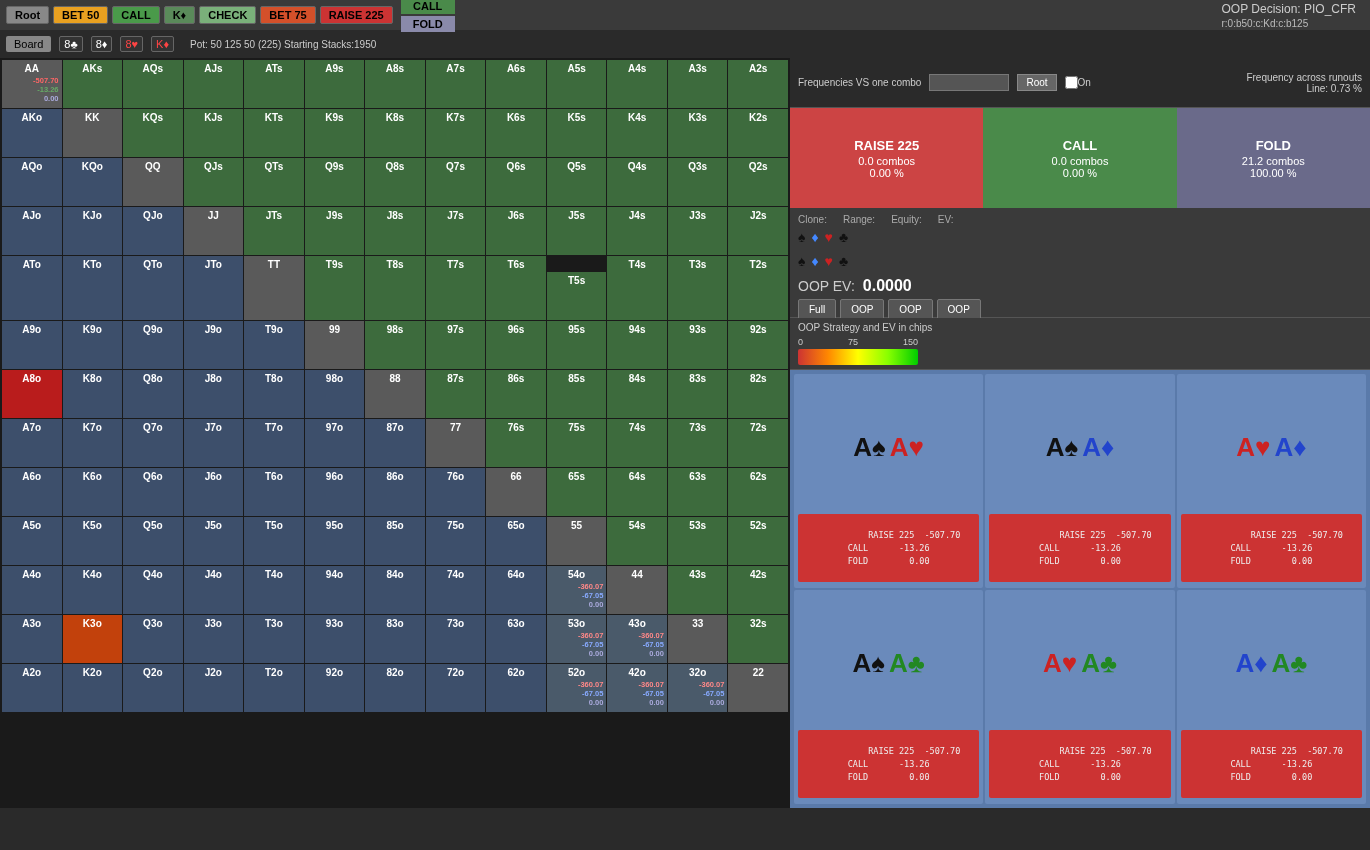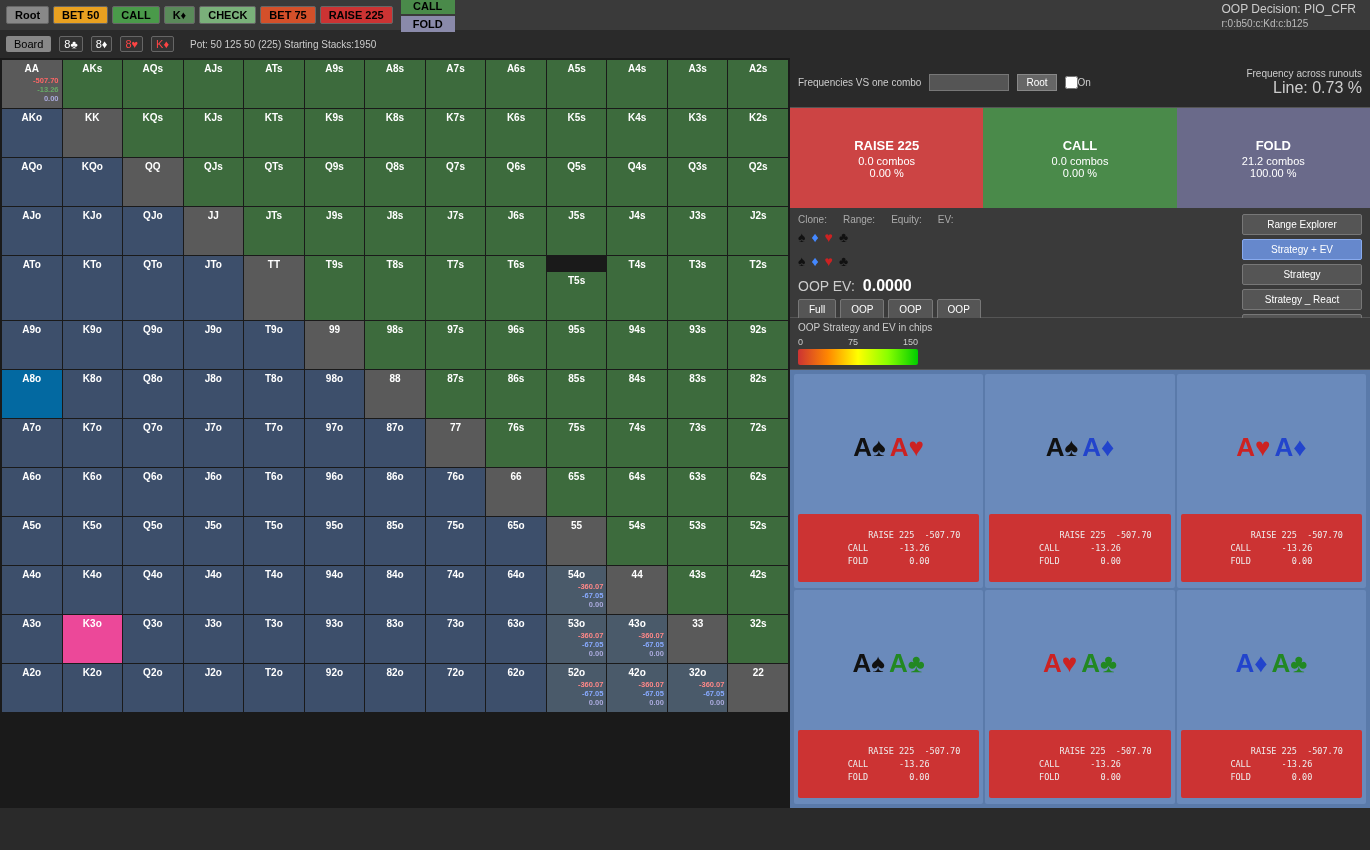--- a/index.html
+++ b/index.html
@@ -363,21 +363,21 @@
         </div>
         <div class="cell" style="background: rgb(61, 107, 61);">
           <div class="cell-label">94s</div>
         </div>
         <div class="cell" style="background: rgb(61, 107, 61);">
           <div class="cell-label">93s</div>
         </div>
         <div class="cell" style="background: rgb(61, 107, 61);">
           <div class="cell-label">92s</div>
         </div>
-        <div class="cell" style="background: #0369a1;">
+        <div class="cell" style="background: #b91c1c;">
           <div class="cell-label">A8o</div>
         </div>
         <div class="cell" style="background: rgb(61, 79, 107);">
           <div class="cell-label">K8o</div>
         </div>
         <div class="cell" style="background: rgb(61, 79, 107);">
           <div class="cell-label">Q8o</div>
         </div>
         <div class="cell" style="background: rgb(61, 79, 107);">
           <div class="cell-label">J8o</div>
@@ -562,21 +562,21 @@
         </div>
         <div class="cell" style="background: rgb(61, 107, 61);">
           <div class="cell-label">43s</div>
         </div>
         <div class="cell" style="background: rgb(61, 107, 61);">
           <div class="cell-label">42s</div>
         </div>
         <div class="cell" style="background: rgb(61, 79, 107);">
           <div class="cell-label">A3o</div>
         </div>
-        <div class="cell" style="background: #ec4899;">
+        <div class="cell" style="background: #c2410c;">
           <div class="cell-label">K3o</div>
         </div>
         <div class="cell" style="background: rgb(61, 79, 107);">
           <div class="cell-label">Q3o</div>
         </div>
         <div class="cell" style="background: rgb(61, 79, 107);">
           <div class="cell-label">J3o</div>
         </div>
         <div class="cell" style="background: rgb(61, 79, 107);">
           <div class="cell-label">T3o</div>
@@ -658,21 +658,21 @@
       <span style="font-size:10px;color:#ccc;">Frequencies VS one combo</span>
       <input type="text" class="freq-input" style="">
       <button class="pick-btn">Root</button>
       <div class="on-cb">
         <input type="checkbox" style="">
         <label>On</label>
       </div>
       <div class="line-section" style="margin-left:auto;">
         <span style="font-size:10px;color:#ccc;display:block;text-align:right;">Frequency across runouts</span>
         <div style="display:flex;gap:16px;justify-content:flex-end;align-items:baseline;">
-          <span style="font-size:16px;color:#ccc;">Line: <span>0.73 %</span></span>
+          <span style="font-size:10px;color:#ccc;">Line: <span>0.73 %</span></span>
         </div>
       </div>
     </div>
 
     <div id="action-summary">
       <div class="action-box raise">
         <div class="action-title">RAISE 225</div>
         <div class="action-combos">0.0 combos</div>
         <div class="action-pct">0.00 %</div>
       </div>
@@ -721,27 +721,20 @@
           <button class="ctrl-btn">OOP</button>
           <button class="ctrl-btn">OOP</button>
           <button class="ctrl-btn">OOP</button>
         </div>
         <div style="display:flex;gap:4px;margin-top:2px;">
           <button class="ctrl-btn">Zoom</button>
           <button class="ctrl-btn">IP</button>
           <button class="ctrl-btn">IP</button>
           <button class="ctrl-btn">IP</button>
         </div>
-      </div>
-      <div style="display:flex;flex-direction:column;gap:4px;min-width:120px;">
-        <button class="ctrl-btn">Range Explorer</button>
-        <button class="ctrl-btn active">Strategy + EV</button>
-        <button class="ctrl-btn">Strategy</button>
-        <button class="ctrl-btn">Strategy _ React</button>
-        <button class="ctrl-btn">Compare Actions</button>
       </div>
     </div>
 
     <div style="padding:4px 8px;background:#3a3a3a;border-bottom:1px solid #555;">
       <div style="font-size:10px;color:#ccc;margin-bottom:4px;">OOP Strategy and EV in chips</div>
       <div style="display:flex;justify-content:space-between;align-items:center;">
         <div style="width:120px;">
           <div style="display:flex;justify-content:space-between;font-size:9px;color:#ccc;margin-bottom:2px;">
             <span>0</span>
             <span>75</span>

